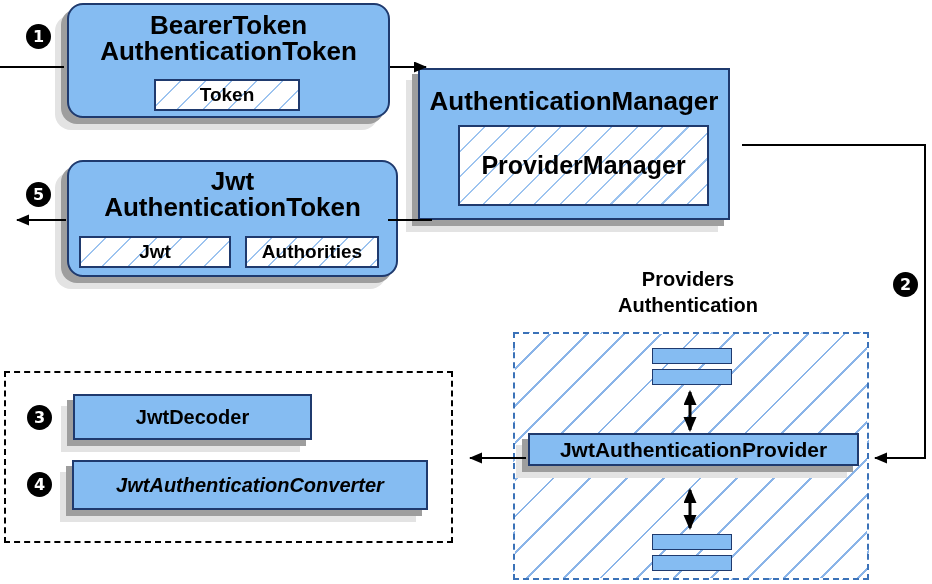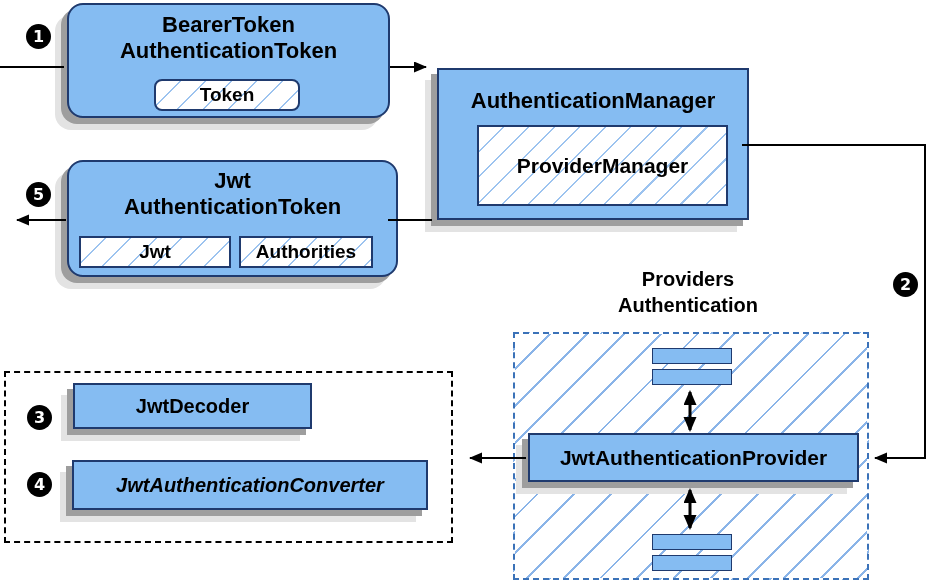--- a/index.html
+++ b/index.html
@@ -23,21 +23,21 @@
   }
   .connectors{position:absolute;left:0;top:0;z-index:5;pointer-events:none;}
   .node{
     position:absolute;box-sizing:border-box;z-index:2;
     background:var(--node-fill);
     border:2px solid var(--node-border);
     box-shadow:-6px 6px 0 0 var(--shadow-dark), -12px 12px 0 0 var(--shadow-light);
     font-weight:bold;text-align:center;
   }
   .rounded{border-radius:16px;}
-  .node-title{font-size:22px;line-height:26px;font-weight:bold;}
+  .node-title{font-size:26px;line-height:26px;font-weight:bold;}
   .single-line{display:flex;align-items:center;justify-content:center;font-size:20px;font-weight:bold;}
   .field{
     position:absolute;box-sizing:border-box;
     border:2px solid var(--node-border);
     display:flex;align-items:center;justify-content:center;
     font-size:19px;font-weight:bold;white-space:nowrap;overflow:hidden;
   }
   .hatch{
     background-color:#ffffff;
     background-image:repeating-linear-gradient(135deg,transparent 0,transparent 16.5px,var(--hatch-line) 16.5px,var(--hatch-line) 18px);
@@ -98,54 +98,54 @@
 
     <line x1="690" y1="392" x2="690" y2="430" stroke="#000" stroke-width="3" marker-start="url(#arrowBig)" marker-end="url(#arrowBig)"></line>
     <line x1="690" y1="490" x2="690" y2="528" stroke="#000" stroke-width="3" marker-start="url(#arrowBig)" marker-end="url(#arrowBig)"></line>
   </svg>
 
   <div class="node rounded" style="left:67px;top:3px;width:323px;height:115px;">
     <div class="node-title" style="padding-top:7px;">
       <span style="display:block;">BearerToken</span>
       <span style="display:block;">AuthenticationToken</span>
     </div>
-    <div class="field hatch" style="left:85px;top:74px;width:146px;height:32px;border-radius:8px;">Token</div>
+    <div class="field hatch" style="left:85px;top:74px;width:146px;height:32px;">Token</div>
   </div>
 
-  <div class="node" style="left:437px;top:68px;width:312px;height:152px;">
+  <div class="node" style="left:418px;top:68px;width:312px;height:152px;">
     <div class="node-title" style="padding-top:18px;">AuthenticationManager</div>
-    <div class="field hatch" style="left:38px;top:55px;width:251px;height:81px;font-size:21px;">ProviderManager</div>
+    <div class="field hatch" style="left:38px;top:55px;width:251px;height:81px;font-size:25px;">ProviderManager</div>
   </div>
 
   <div class="node rounded" style="left:67px;top:160px;width:331px;height:117px;">
     <div class="node-title" style="padding-top:6px;">
       <span style="display:block;">Jwt</span>
       <span style="display:block;">AuthenticationToken</span>
     </div>
     <div class="field hatch" style="left:10px;top:74px;width:152px;height:32px;">Jwt</div>
-    <div class="field hatch" style="left:170px;top:74px;width:134px;height:32px;">Authorities</div>
+    <div class="field hatch" style="left:176px;top:74px;width:134px;height:32px;">Authorities</div>
   </div>
 
   <div class="group-label" style="left:568px;top:266px;width:240px;">
     <span style="display:block;">Providers</span>
     <span style="display:block;">Authentication</span>
   </div>
 
   <div class="group-box hatch-wide" style="left:513px;top:332px;width:356px;height:248px;"></div>
 
   <div class="bar" style="left:652px;top:348px;width:80px;height:16px;"></div>
   <div class="bar" style="left:652px;top:369px;width:80px;height:16px;"></div>
   <div class="bar" style="left:652px;top:534px;width:80px;height:16px;"></div>
   <div class="bar" style="left:652px;top:555px;width:80px;height:16px;"></div>
 
-  <div class="node single-line" style="left:528px;top:433px;width:331px;height:49px;font-size:21px;">JwtAuthenticationProvider</div>
+  <div class="node single-line" style="left:528px;top:433px;width:331px;height:33px;font-size:21px;">JwtAuthenticationProvider</div>
 
   <div class="dotted-box" style="left:4px;top:371px;width:449px;height:172px;"></div>
 
-  <div class="node single-line" style="left:73px;top:383px;width:239px;height:46px;">JwtDecoder</div>
+  <div class="node single-line" style="left:73px;top:394px;width:239px;height:46px;">JwtDecoder</div>
 
   <div class="node single-line" style="left:72px;top:460px;width:356px;height:50px;font-style:italic;">JwtAuthenticationConverter</div>
 
   <div class="badge" style="left:26px;top:24px;">1</div>
   <div class="badge" style="left:893px;top:272px;">2</div>
   <div class="badge" style="left:27px;top:405px;">3</div>
   <div class="badge" style="left:27px;top:472px;">4</div>
   <div class="badge" style="left:26px;top:182px;">5</div>
 
 </div>

